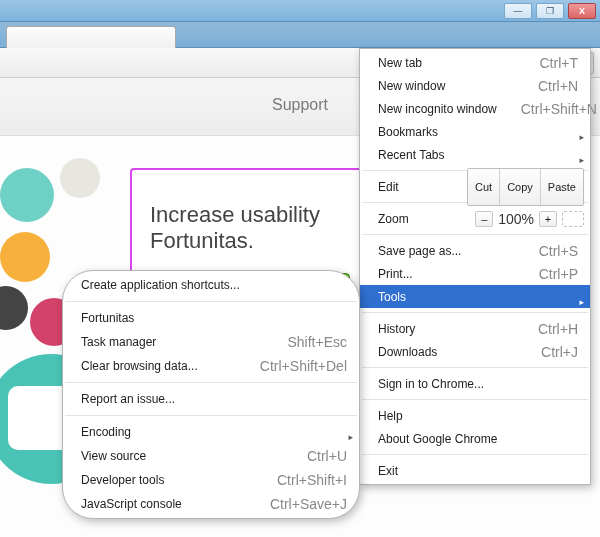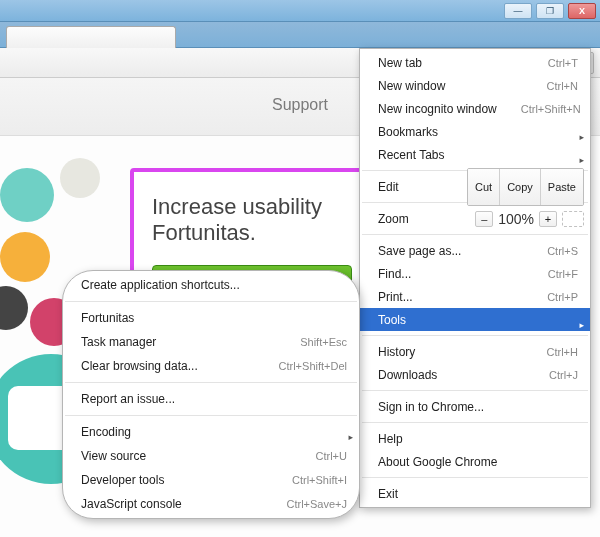--- a/index.html
+++ b/index.html
@@ -17,30 +17,30 @@
   .toolbar .iconbtn { width: 24px; height: 22px; border: 1px solid transparent; border-radius: 2px; display: flex; align-items: center; justify-content: center; }
   .toolbar .menu-open { border: 1px solid #bbb; background: #e5e5e5; border-radius: 2px; }
   .starfav svg, .hamburger svg { display: block; }
 
   
   .page { position: relative; height: calc(537px - 22px - 26px - 30px); background: #fdfdfd; }
   .page .topband { height: 58px; background: linear-gradient(#f5f5f5,#ededed); border-bottom: 1px solid #ddd; display: flex; align-items: center; }
   .page .support { position: absolute; left: 272px; top: 18px; color: #7a7a7a; font-size: 16px; }
   .page .hero-illus { position: absolute; left: -10px; top: 80px; width: 160px; height: 340px; }
   .hero-illus .circ { position: absolute; border-radius: 50%; }
-  .page .panel { position: absolute; left: 130px; top: 90px; width: 260px; height: 150px; background: #fff; border: 4px solid #d946ef; border-radius: 4px; padding: 22px 18px 14px 18px; }
+  .page .panel { position: absolute; left: 130px; top: 90px; width: 260px; height: 150px; background: #fff; border: 2px solid #d946ef; border-radius: 4px; padding: 32px 18px 14px 18px; }
   .page .panel h2 { font-weight: 400; color: #444; font-size: 22px; line-height: 1.2; }
   .page .panel .cta { margin-top: 18px; display: inline-block; width: 200px; text-align: center; padding: 10px 0; background: linear-gradient(#6ec22e,#4aa51a); border: 1px solid #3a8b13; border-radius: 4px; color: #fff; font-weight: bold; font-size: 16px; text-shadow: 0 1px 0 rgba(0,0,0,.25); }
 
   
   .menu { position: absolute; background: #fff; border: 1px solid #b5b5b5; box-shadow: 2px 3px 8px rgba(0,0,0,.25); font-size: 12px; color: #222; }
   .menu .row { display: flex; align-items: center; height: 24px; padding: 0 12px 0 18px; position: relative; }
   .menu .row.sel { background: #2f6fd0; color: #fff; }
   .menu .row .label { flex: 1; white-space: nowrap; }
-  .menu .row .accel { color: #888; font-size: 11px; margin-left: 24px; }
+  .menu .row .accel { color: #888; font-size: 14px; margin-left: 24px; }
   .menu .sep { height: 1px; background: #e3e3e3; margin: 4px 2px; }
   .menu .row .sub::after { content: "▸"; font-size: 9px; color: #555; position: absolute; right: 6px; }
   .menu .row.sel .sub::after { color: #fff; }
 
   .menu.main { left: 359px; top: 48px; width: 232px; padding: 2px 0; }
   .menu.main .row { height: 23px; }
   .menu.main .edit-row { padding-right: 6px; }
   .menu.main .btngrp { display: flex; gap: 0; border: 1px solid #bdbdbd; border-radius: 2px; overflow: hidden; }
   .menu.main .btngrp .b { padding: 12px 7px; font-size: 11px; background: linear-gradient(#fdfdfd,#f0f0f0); border-right: 1px solid #d0d0d0; }
   .menu.main .btngrp .b:last-child { border-right: none; }
@@ -152,24 +152,20 @@
       <span class="zbox">+</span>
       <span class="zfull"></span>
     </span>
   </div>
   <div class="sep"></div>
   <div class="row">
       <span class="label">Save page as...</span>
       <span class="accel">Ctrl+S</span>
     </div>
   <div class="row">
-      <span class="label">Find...</span>
-      <span class="accel">Ctrl+F</span>
-    </div>
-  <div class="row">
       <span class="label">Print...</span>
       <span class="accel">Ctrl+P</span>
     </div>
   <div class="row sel">
       <span class="label">Tools</span>
       <span class="sub"></span>
     </div>
   <div class="sep"></div>
   <div class="row">
       <span class="label">History</span>

